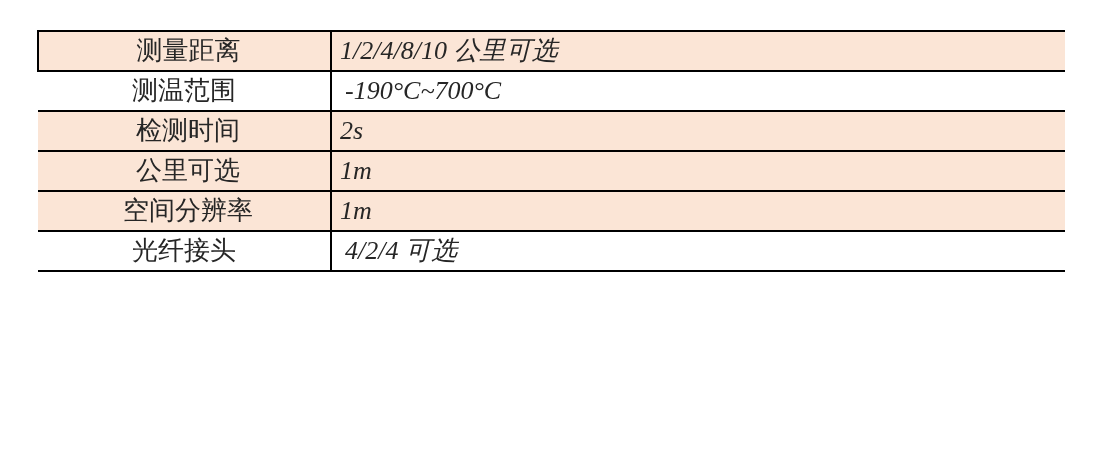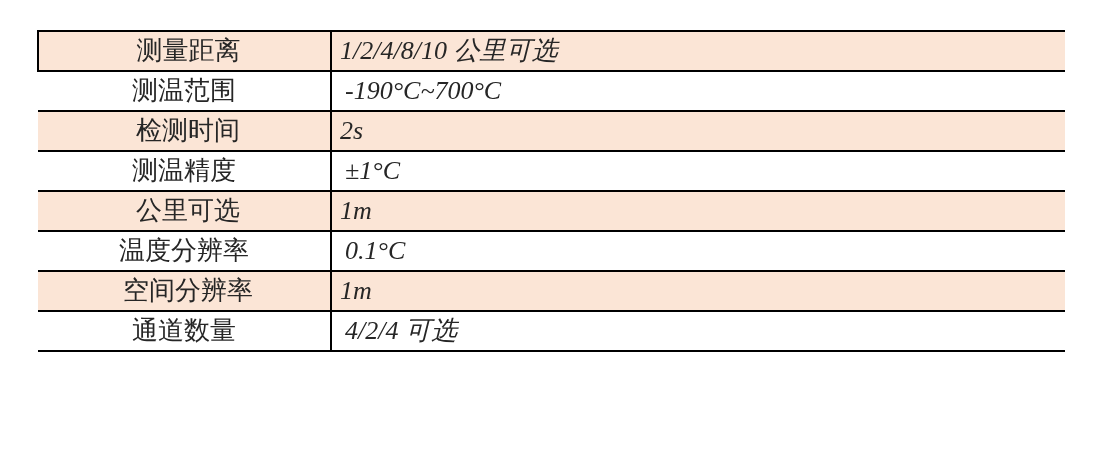--- a/index.html
+++ b/index.html
@@ -69,34 +69,26 @@
         <td class="value-cell">1/2/4/8/10 公里可选</td>
       </tr>
       <tr class="plain">
         <td class="label-cell">测温范围</td>
         <td class="value-cell">-190°C~700°C</td>
       </tr>
       <tr class="shade">
         <td class="label-cell">检测时间</td>
         <td class="value-cell">2s</td>
       </tr>
-      <tr class="plain">
-        <td class="label-cell">测温精度</td>
-        <td class="value-cell">±1°C</td>
-      </tr>
       <tr class="shade">
         <td class="label-cell">公里可选</td>
         <td class="value-cell">1m</td>
-      </tr>
-      <tr class="plain">
-        <td class="label-cell">温度分辨率</td>
-        <td class="value-cell">0.1°C</td>
       </tr>
       <tr class="shade">
         <td class="label-cell">空间分辨率</td>
         <td class="value-cell">1m</td>
       </tr>
       <tr class="plain">
-        <td class="label-cell">通道数量</td>
+        <td class="label-cell">光纤接头</td>
         <td class="value-cell">4/2/4 可选</td>
       </tr>
     </tbody>
 </table>
 
 </body></html>

